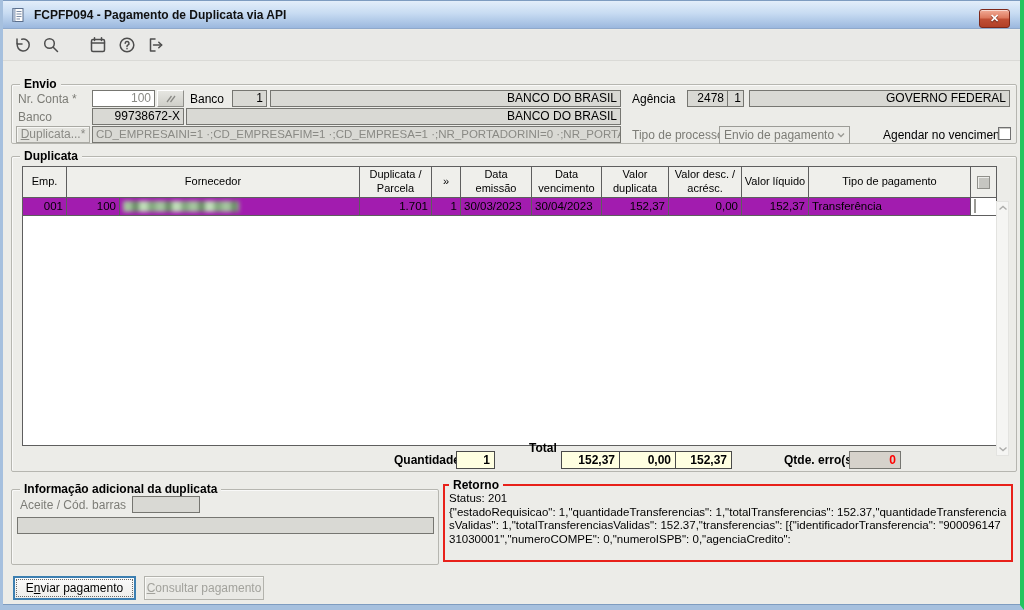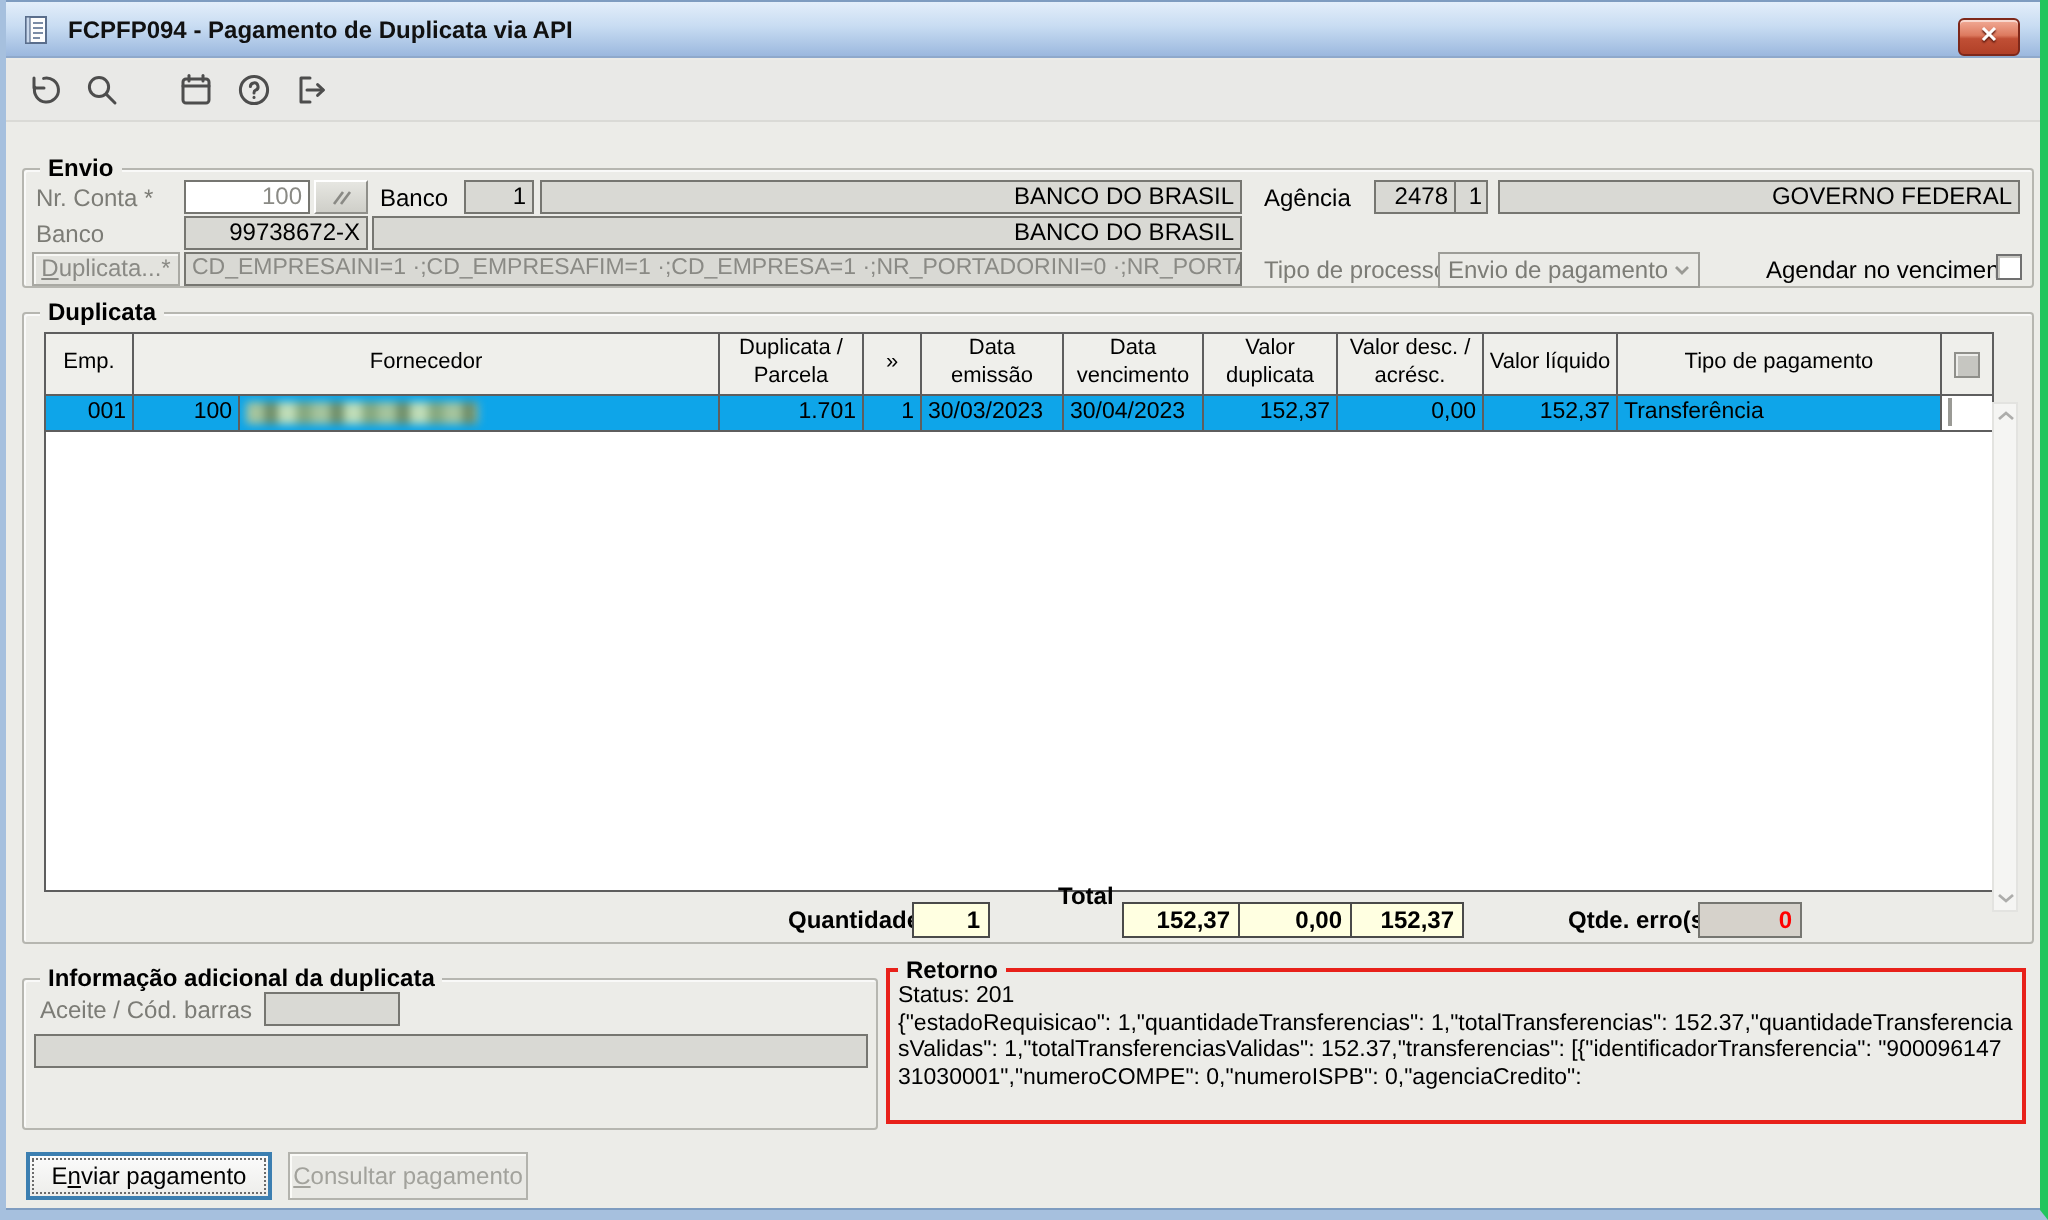--- a/index.html
+++ b/index.html
@@ -51,21 +51,21 @@
   .dropdown .chev{position:absolute; right:3px; top:4px;}
   .checkbox{position:absolute; width:13px; height:13px; background:#fff; border:1px solid #707070;
     box-shadow:inset 1px 1px 0 #C9C9C4; cursor:pointer;}
 
   
   .grid{position:absolute; left:10px; top:9px; width:975px; height:280px; background:#fff; border:1px solid #5E5E5E;}
   .g-head{display:flex; height:31px;}
   .g-head .cell{background:#EFEFEB; border-right:1px solid #5E5E5E; border-bottom:1px solid #5E5E5E;
     font-size:11px; color:#000; display:flex; align-items:center; justify-content:center; text-align:center; line-height:1.25; padding:0 2px;}
   .g-row{display:flex; height:18px;}
-  .g-row .cell{background:#0ea5e9; border-right:1px solid #5E5E5E; border-bottom:1px solid #5E5E5E;
+  .g-row .cell{background:#a21caf; border-right:1px solid #5E5E5E; border-bottom:1px solid #5E5E5E;
     font-size:11.5px; color:#000; line-height:17px; padding:0 3px; white-space:nowrap; overflow:hidden;}
   .g-row .cell.white{background:#fff;}
   .tright{text-align:right;}
   .c-emp{width:44px;} .c-forn{width:293px;} .c-forncode{width:53px;} .c-fornname{width:240px;}
   .c-dup{width:72px;} .c-seq{width:29px;} .c-dtem{width:71px;} .c-dtvc{width:70px;}
   .c-vdup{width:67px;} .c-vdesc{width:73px;} .c-vliq{width:67px;} .c-tipo{width:162px;} .c-chk{width:25px; border-right:none !important;}
   .hdr-chk{width:13px; height:13px; background:#C6C6C1; border:1px solid #8F8F8A; box-shadow:inset 1px 1px 0 #EDEDEA;}
   .row-chk{width:12px; height:12px; margin:2px auto 0; background:#fff; border:1px solid #9A9A95;}
   .redacted{display:inline-block; margin-top:3px; width:116px; height:11px; border-radius:1px;
     background:repeating-linear-gradient(90deg,#A4C49E 0 9px,#6F8F6B 9px 16px,#BFDDB8 16px 25px,#86A981 25px 33px);

